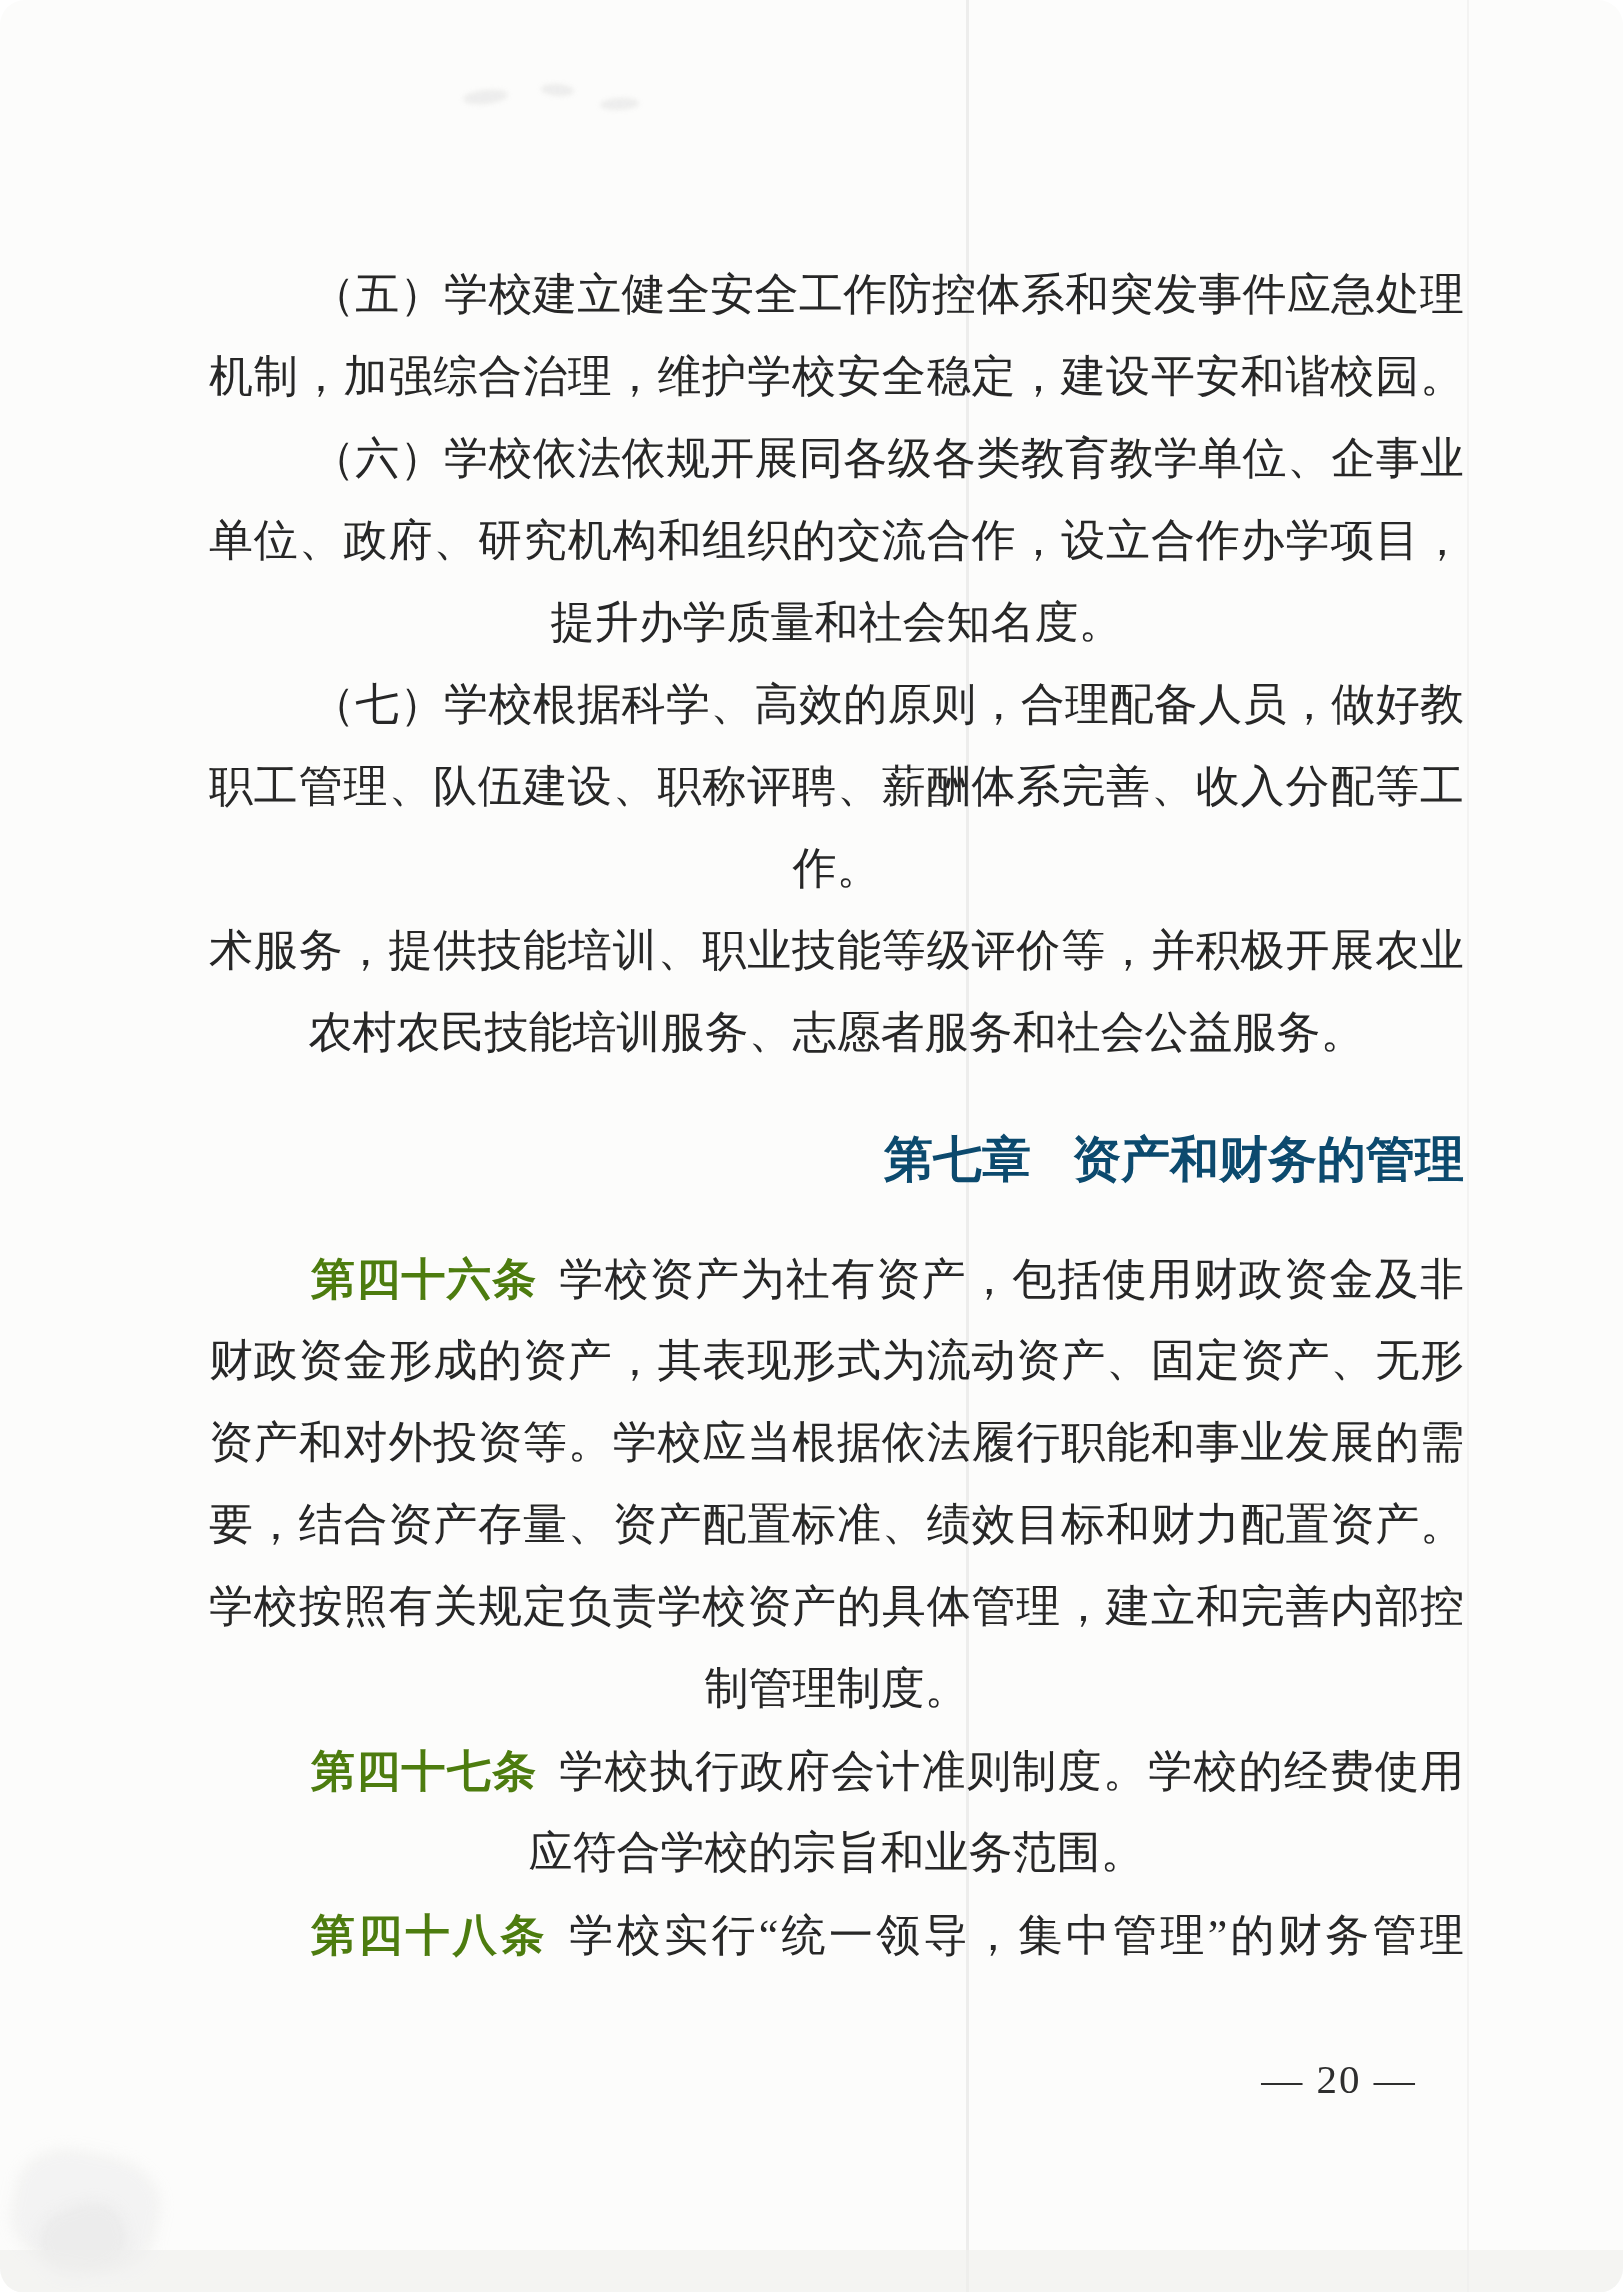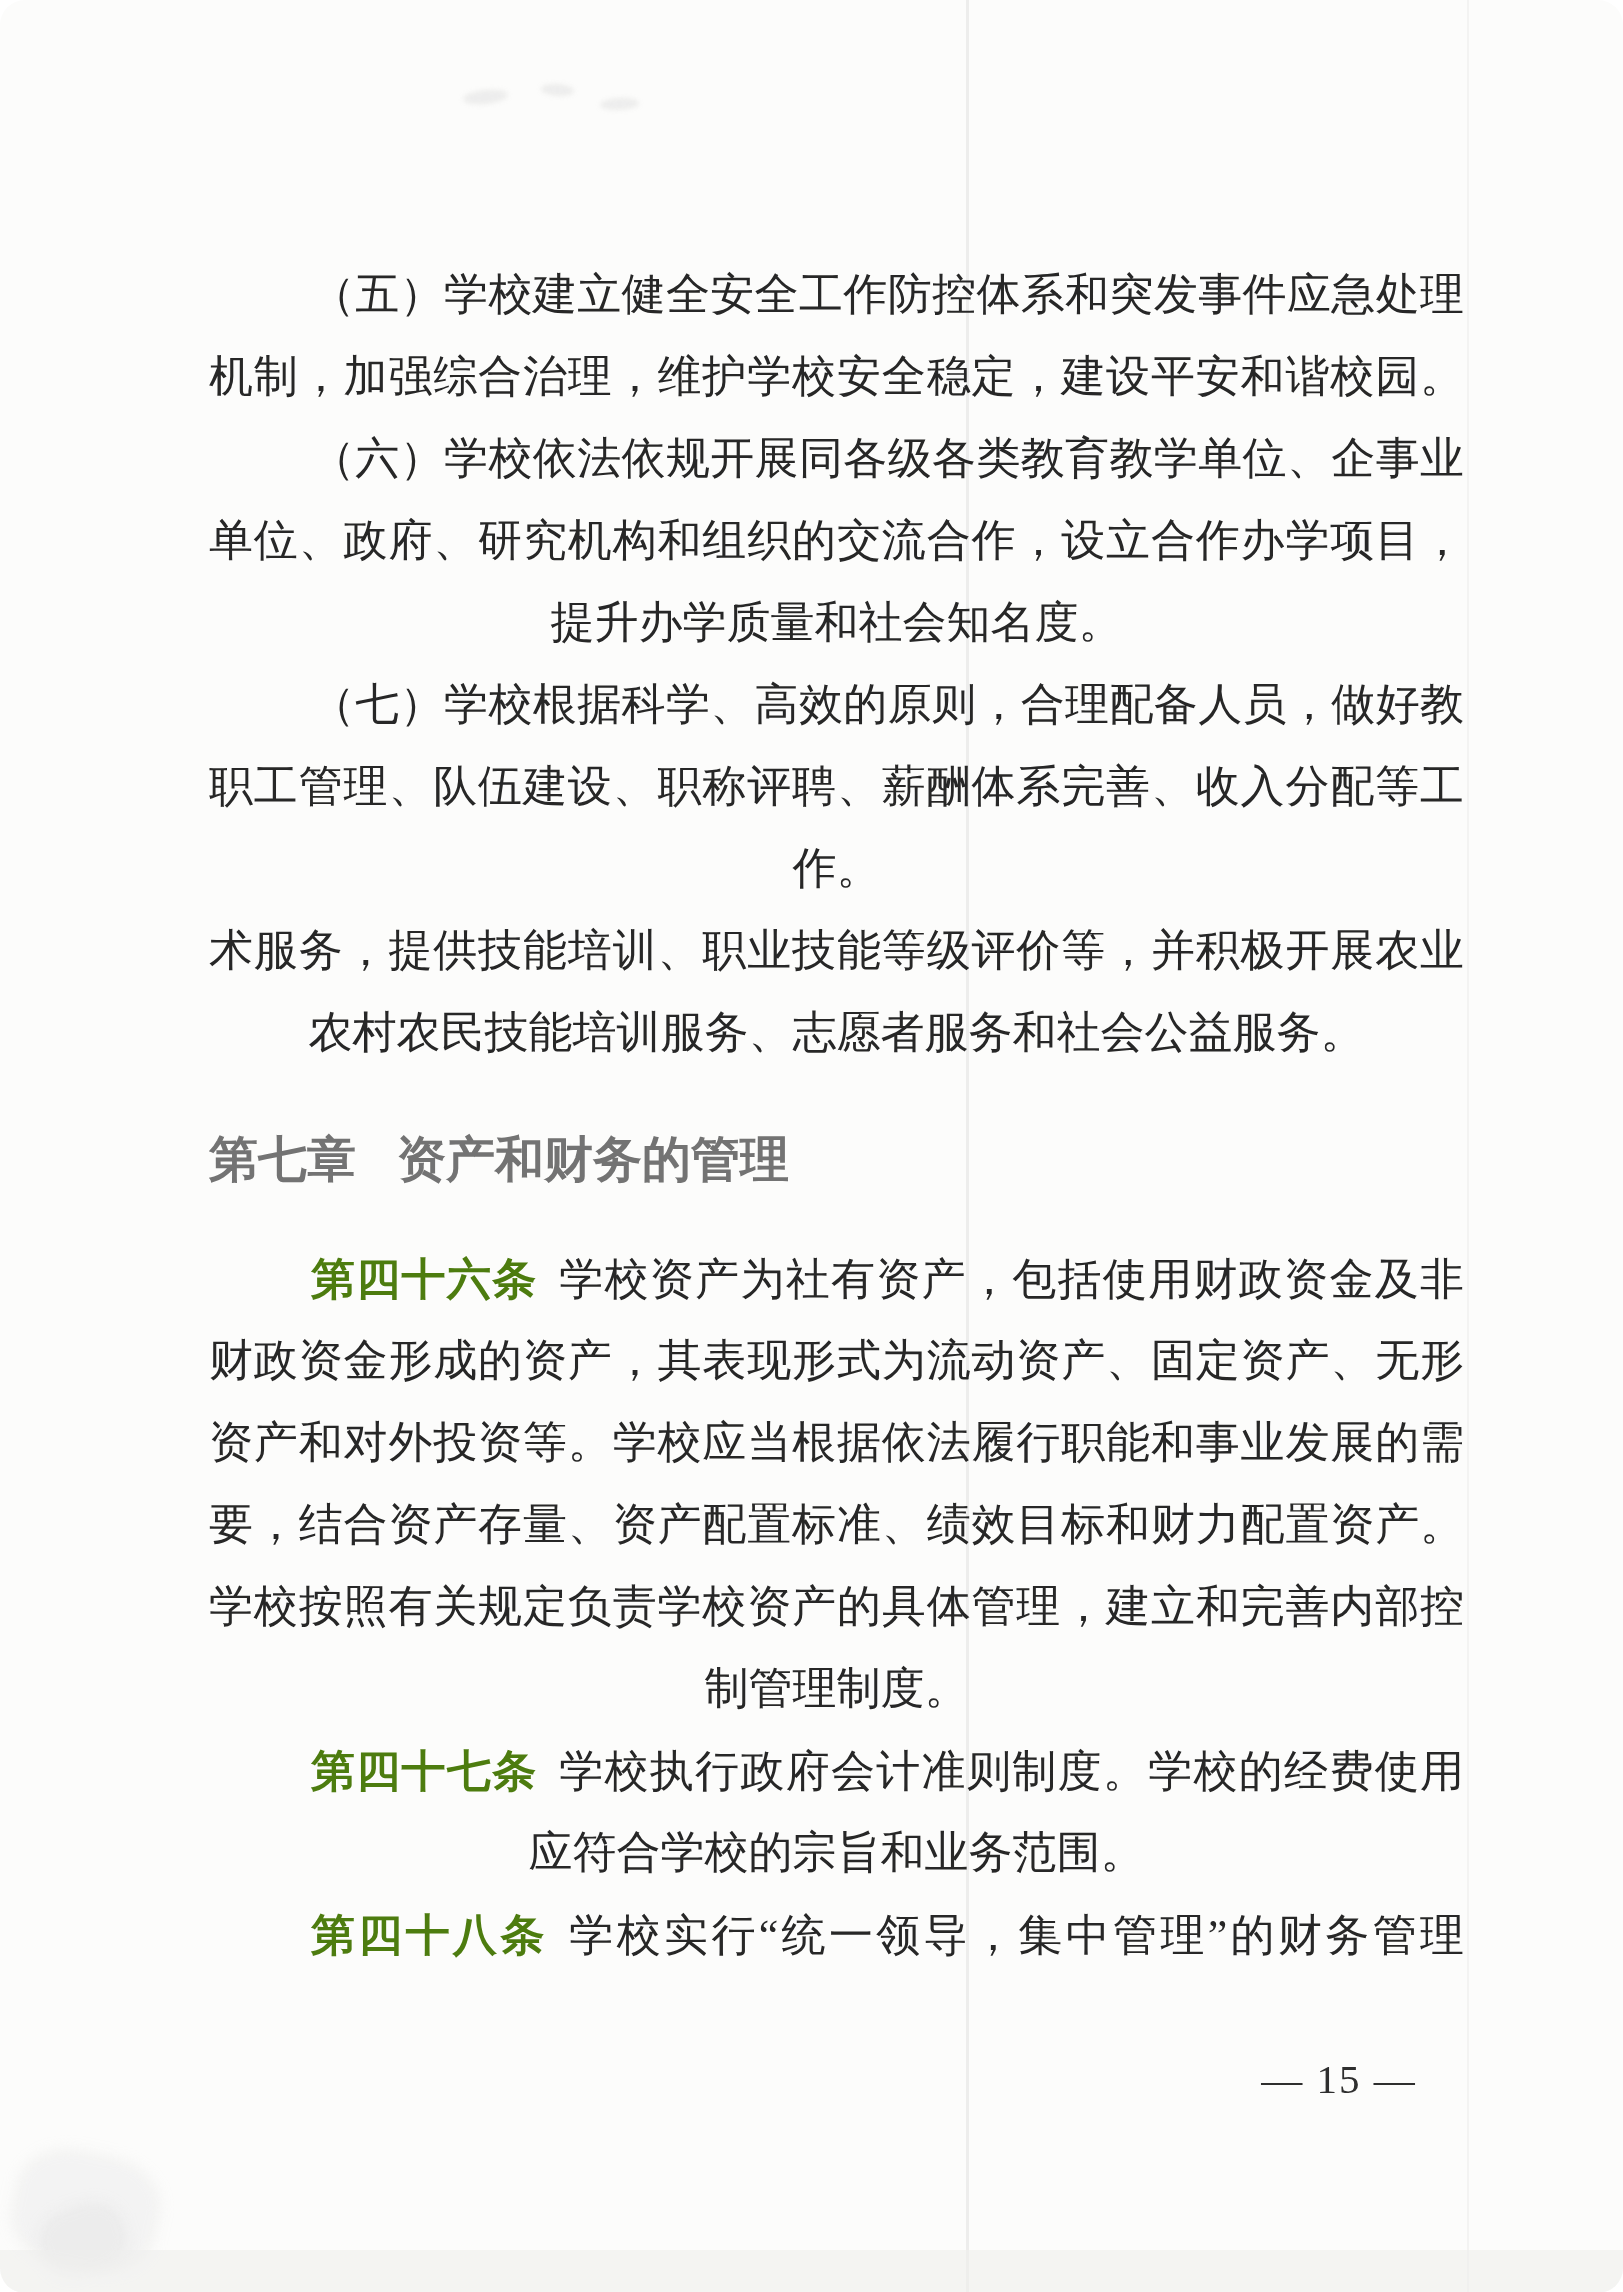--- a/index.html
+++ b/index.html
@@ -32,25 +32,25 @@
   .indent{text-indent:102px;}
   .term{
     font-family:"Liberation Sans","DejaVu Sans",sans-serif;
     font-weight:700;
     color:#4d7c0f;
     margin-right:21.6px;
   }
   .chapter{
     height:82px;line-height:82px;
     margin-top:44px;margin-bottom:38px;
-    text-align:left;
+    text-align:right;
     font-family:"Liberation Sans","DejaVu Sans",sans-serif;
     font-weight:700;
     font-size:49px;
-    color:#737373;
+    color:#0c4a6e;
   }
   .chapter .gap{display:inline-block;width:41px;}
   .page-number{
     position:absolute;
     left:1253px;top:2050px;
     width:172px;height:59px;
     line-height:59px;
     text-align:center;
     font-size:41px;
     letter-spacing:2px;
@@ -131,16 +131,16 @@
       <span class="term">第四十七条</span><span>学校执行政府会计准则制度。学校的经费使用</span>
     </div>
     <div class="line left">应符合学校的宗旨和业务范围。</div>
 
     <div class="line just indent">
       <span class="term">第四十八条</span><span>学校实行“统一领导，集中管理”的财务管理</span>
     </div>
 
   </div>
 
-  <div class="page-number">— 15 —</div>
+  <div class="page-number">— 20 —</div>
 
 </div>
 
 
 </body></html>

